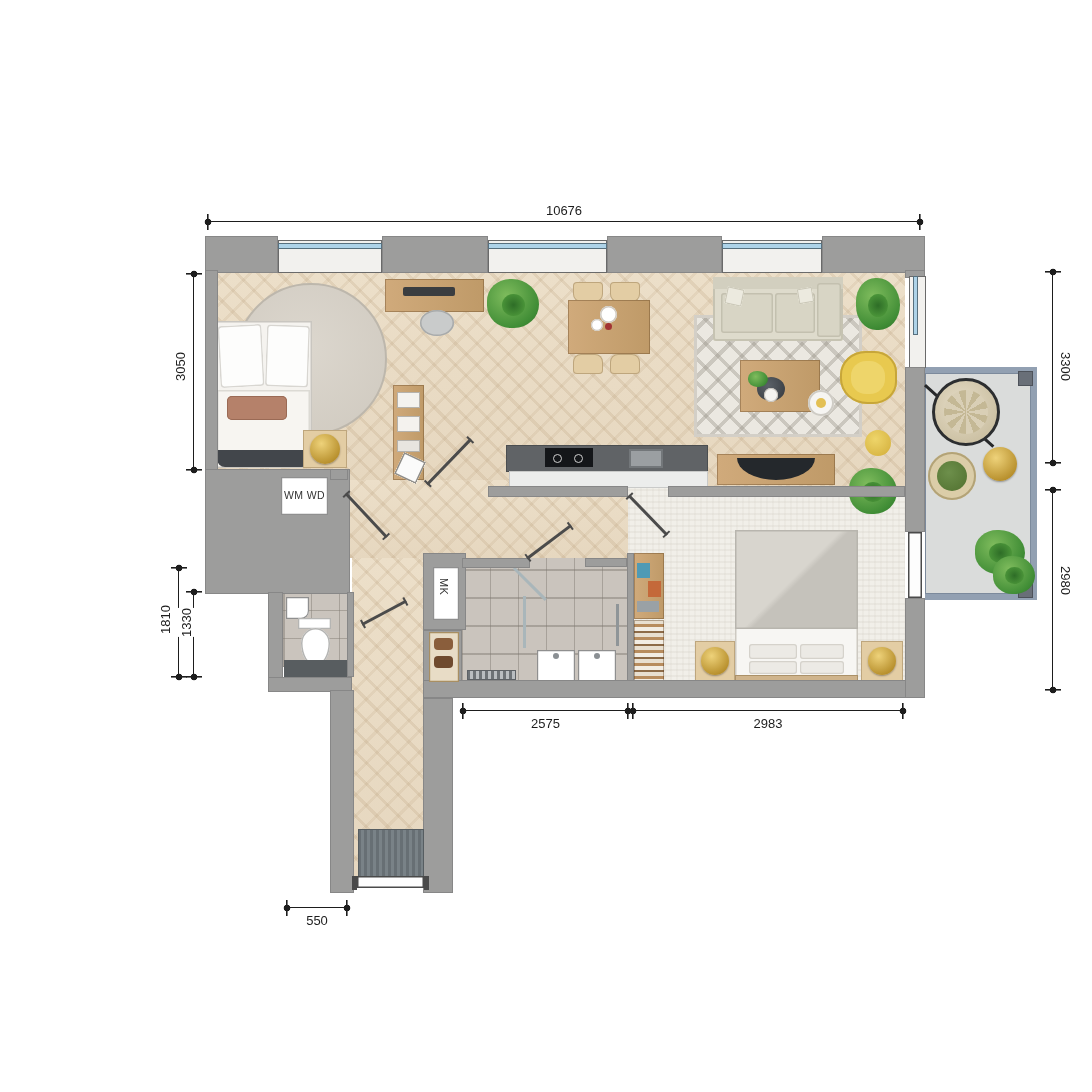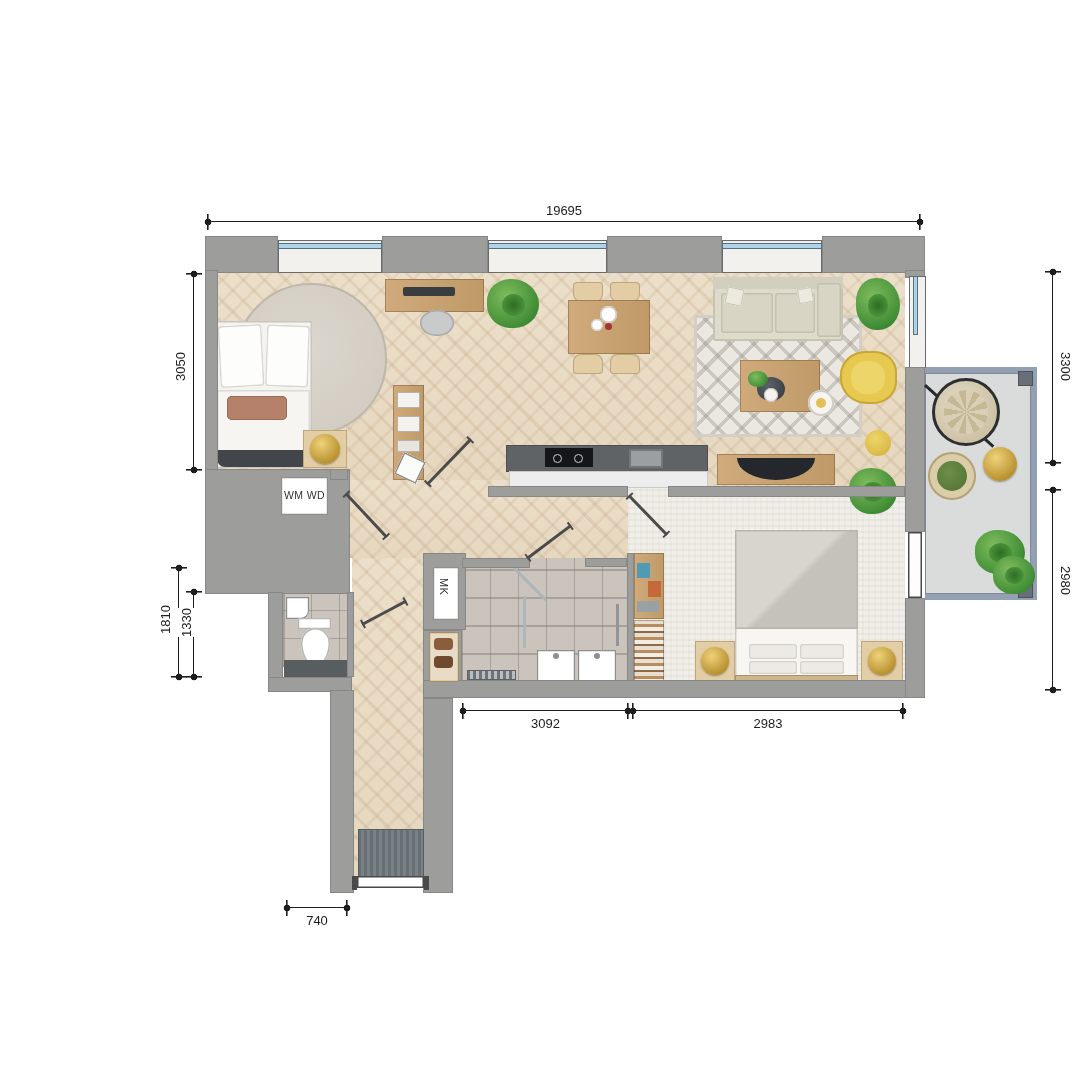--- a/index.html
+++ b/index.html
@@ -256,41 +256,41 @@
   <div class="abs" style="left:937px;top:461px;width:30px;height:30px;border-radius:50%;background:radial-gradient(circle at 40% 38%,#6d8f4b,#50702f);"></div>
   <div class="abs goldlamp" style="left:983px;top:447px;width:34px;height:34px;"></div>
   <div class="abs plant" style="left:975px;top:530px;width:50px;height:44px;">
       <i class="pin"></i>
     </div>
   <div class="abs plant" style="left:993px;top:556px;width:42px;height:38px;">
       <i class="pin"></i>
     </div>
 
   <div class="dimh" style="left:208px;top:221px;width:712px;">
-    <span class="dimlbl">19695</span>
+    <span class="dimlbl">10676</span>
   </div>
 
   <div class="dimv" style="left:193px;top:274px;height:196px;"></div>
   <span class="abs dimlbl vlbl up" style="left:171px;top:352px;">3050</span>
 
   <div class="dimv" style="left:178px;top:568px;height:109px;"></div>
   <span class="abs dimlbl vlbl up" style="left:156px;top:605px;">1810</span>
 
   <div class="dimv" style="left:193px;top:592px;height:85px;"></div>
   <span class="abs dimlbl vlbl up" style="left:177px;top:608px;">1330</span>
 
   <div class="dimv" style="left:1052px;top:272px;height:191px;"></div>
   <span class="abs dimlbl vlbl" style="left:1056px;top:352px;">3300</span>
 
   <div class="dimv" style="left:1052px;top:490px;height:200px;"></div>
   <span class="abs dimlbl vlbl" style="left:1056px;top:566px;">2980</span>
 
   <div class="dimh" style="left:463px;top:710px;width:165px;">
-    <span class="dimlbl" style="top:5px;">3092</span>
+    <span class="dimlbl" style="top:5px;">2575</span>
   </div>
   <div class="dimh" style="left:633px;top:710px;width:270px;">
     <span class="dimlbl" style="top:5px;">2983</span>
   </div>
   <div class="dimh" style="left:287px;top:907px;width:60px;">
-    <span class="dimlbl" style="top:5px;">740</span>
+    <span class="dimlbl" style="top:5px;">550</span>
   </div>
 
 </div>
 
 </body></html>

